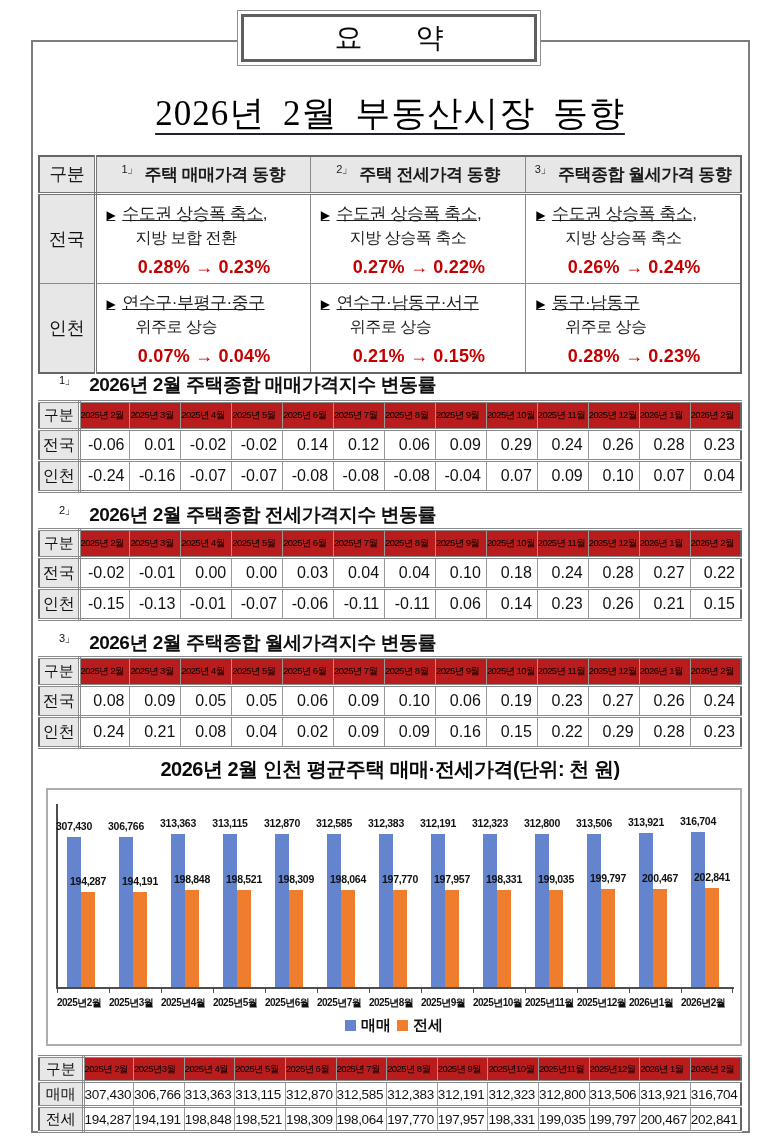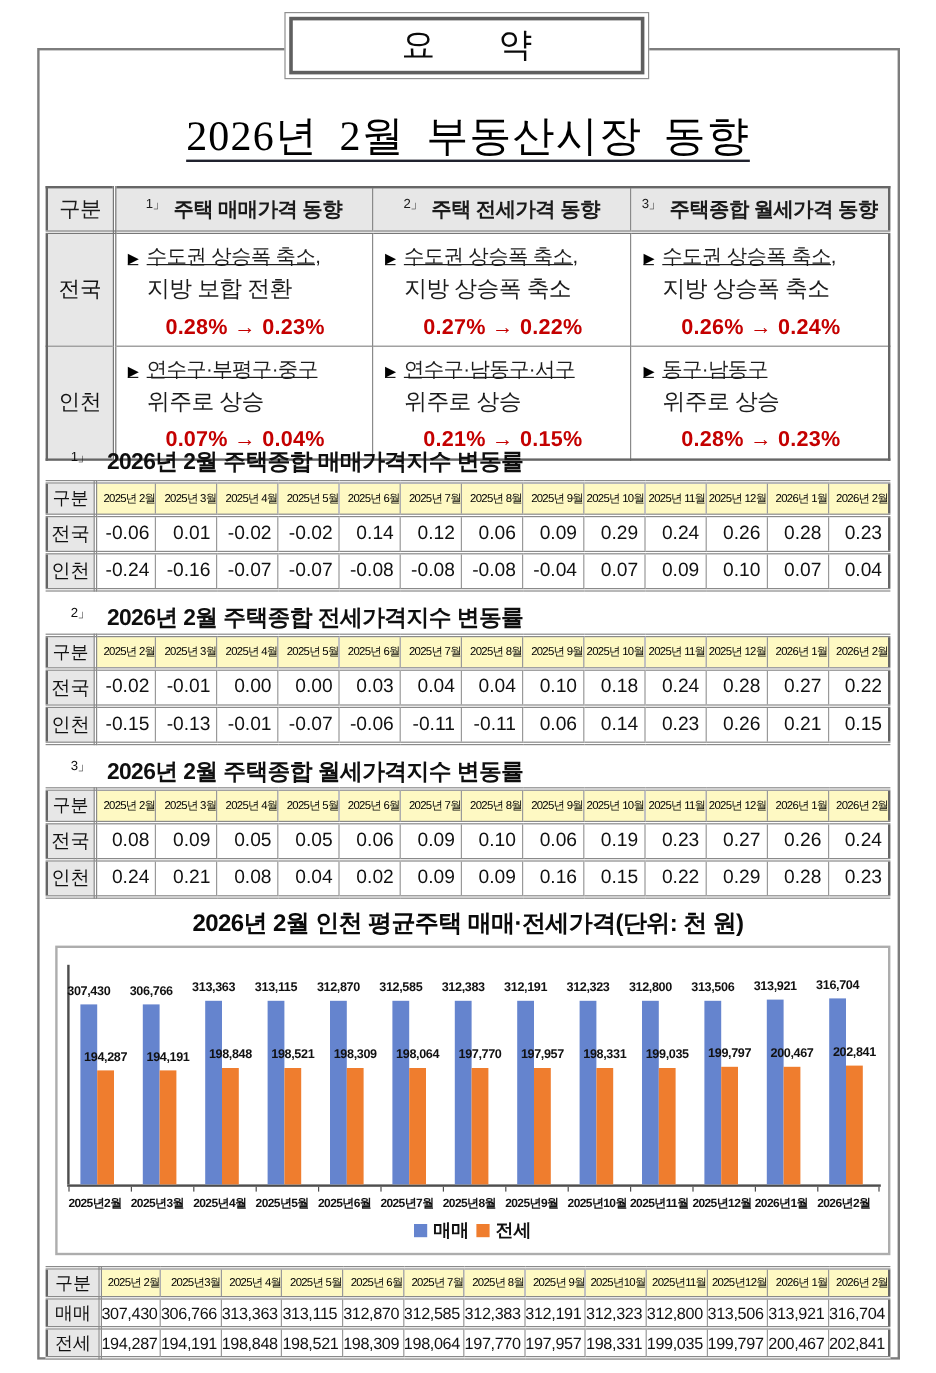--- a/index.html
+++ b/index.html
@@ -34,39 +34,39 @@
   .summary-table th, .summary-table td { border:1px solid #8a8a8a; vertical-align:middle; }
   .summary-table thead th { background:#e7e7e7; height:37px; font-size:17px; font-weight:bold;
                             color:#1a1a1a; border-bottom:3px double #777; letter-spacing:-0.5px; }
   .summary-table thead th sup { font-size:11px; font-weight:normal; margin-right:7px; }
   .summary-table .region-th { background:#e7e7e7; width:56px; font-size:18px; font-weight:normal;
                               text-align:center; border-right:3px double #777; }
   .summary-table tbody tr { height:84px; }
   .summary-table tbody td { padding:7px 8px 5px 10px; }
   .s-line1 { font-size:17px; color:#1c1c1c; white-space:nowrap; letter-spacing:-0.5px;text-decoration:underline; }
   .s-bullet { font-size:12px; margin-right:7px; color:#000; }
-  .s-line2 { font-size:19px; color:#1c1c1c; margin-left:16px; margin-top:3px;
+  .s-line2 { font-size:16px; color:#1c1c1c; margin-left:29px; margin-top:3px;
              white-space:nowrap; letter-spacing:-0.5px; }
   .s-change { text-align:center; color:#c40000; font-size:18px; font-weight:bold;
               margin-top:8px; letter-spacing:0.2px; }
 
   
   .section-heading { position:absolute; left:59px; font-size:19px; font-weight:bold;
                      color:#0f0f0f; letter-spacing:-0.5px; white-space:nowrap; }
   .section-heading sup { font-size:11px; font-weight:normal; margin-right:14px; }
 
   
   .data-table { position:absolute; left:38px; width:704px; border:2px solid #666; }
   .data-table th, .data-table td { border-left:1px solid #999; border-right:1px solid #999;
                                    border-top:3px double #8a8a8a; border-bottom:3px double #8a8a8a; }
   .data-table .corner-th, .data-table .region-th { background:#e7e7e7; font-weight:normal;
                                    text-align:center; border-right:3px double #8a8a8a; }
   .data-table .corner-th { font-size:15px; }
-  .data-table .month-th { background:#fef9c3; font-weight:normal; font-size:9.5px;
-                          letter-spacing:-0.6px; text-align:right; color:#000; padding:0; }
+  .data-table .month-th { background:#b91c1c; font-weight:normal; font-size:9.5px;
+                          letter-spacing:-0.6px; text-align:left; color:#000; padding:0; }
   .data-table td.num { text-align:right; background:#fff; }
   .idx-table thead tr { height:28px; }
   .idx-table tbody tr { height:31px; }
   .idx-table .region-th { font-size:16px; }
   .idx-table td.num { font-size:16px; padding-right:5px; }
   .price-table thead tr { height:25px; }
   .price-table tbody tr { height:25px; }
   .price-table .region-th { font-size:15px; }
   .price-table td.num { font-size:13.5px; padding-right:4px; letter-spacing:-0.3px; }
 

